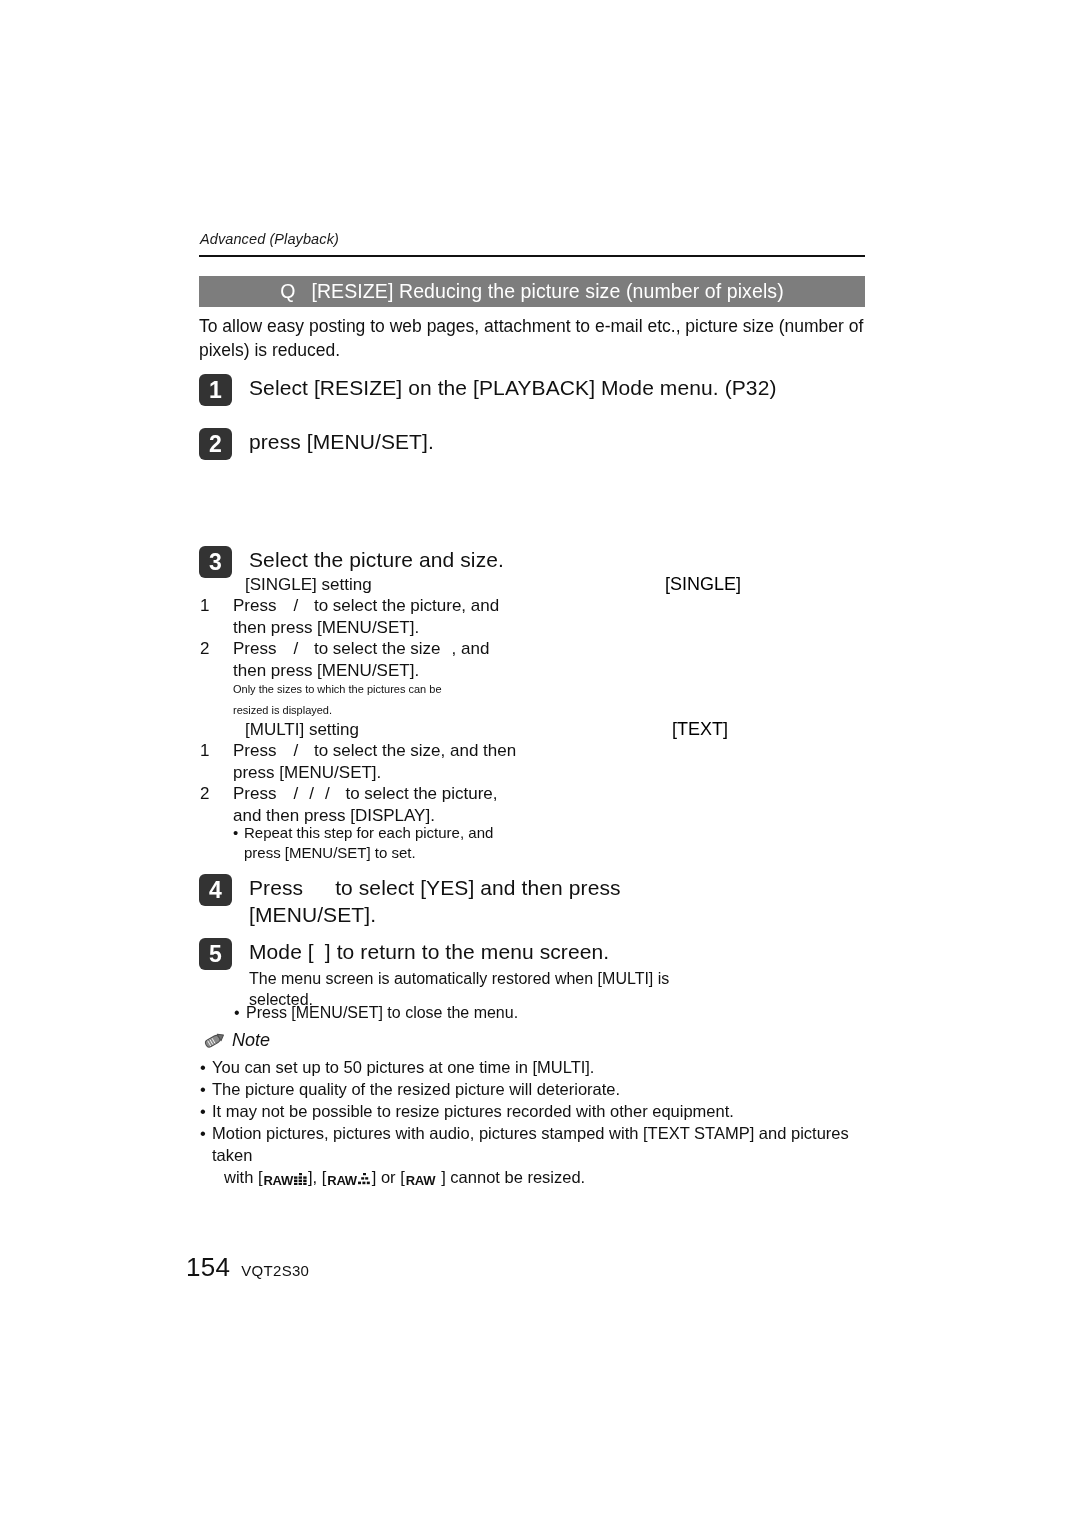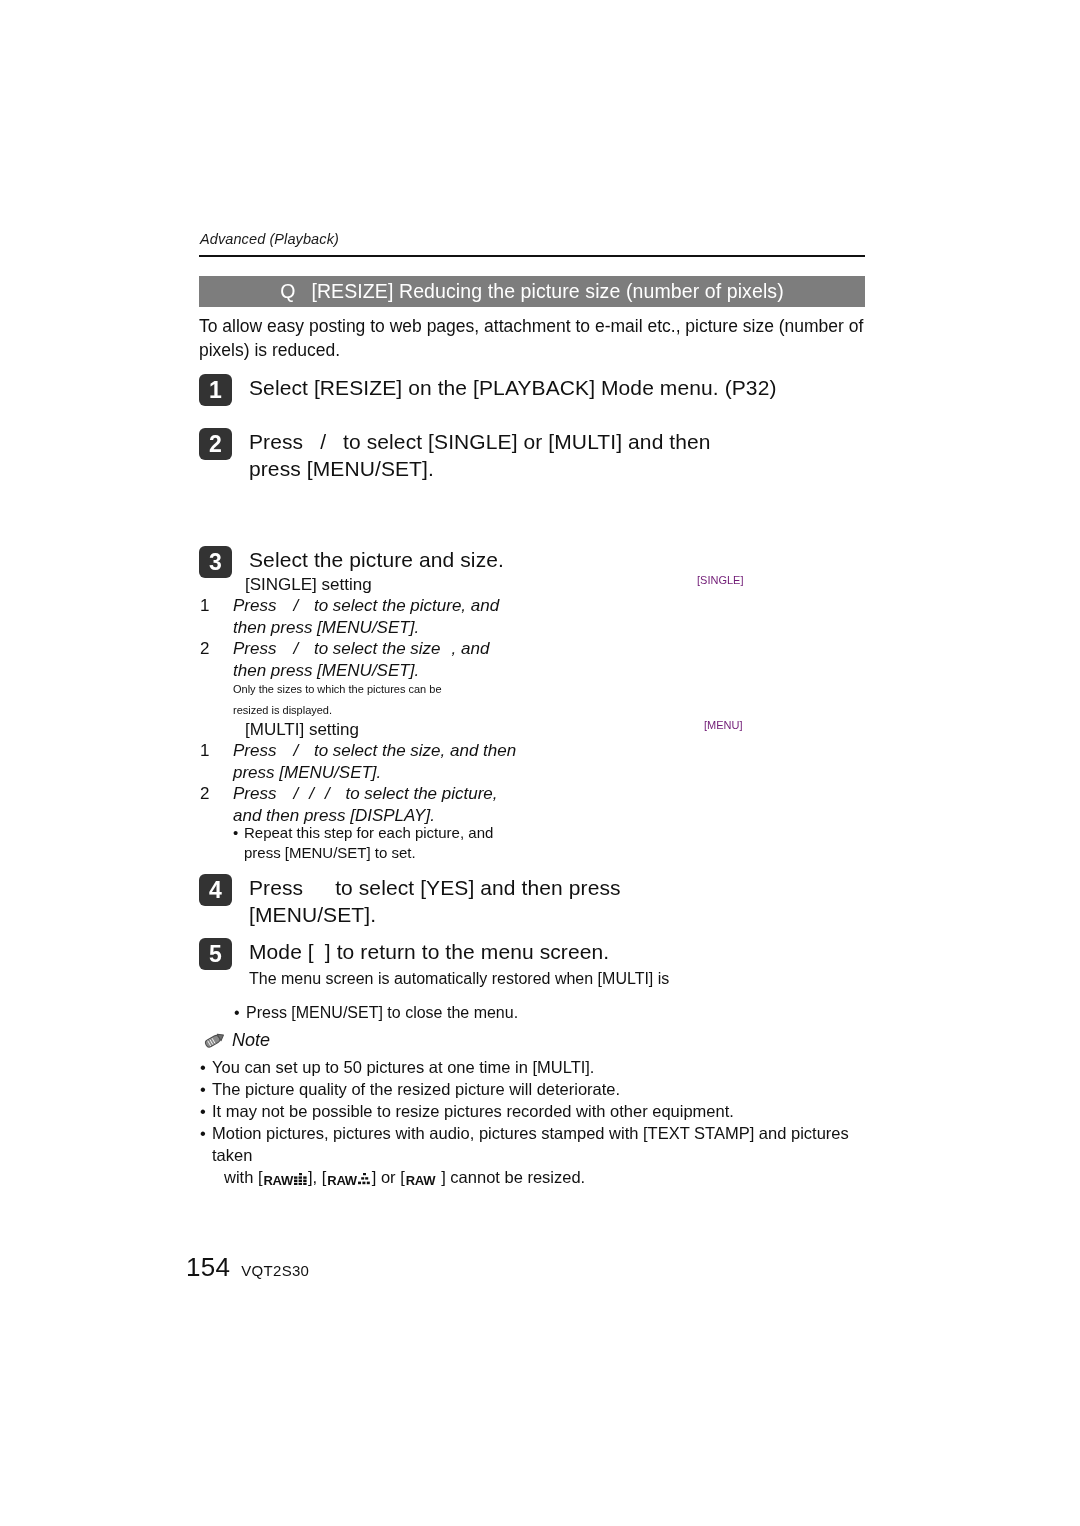--- a/index.html
+++ b/index.html
@@ -114,43 +114,41 @@
 
   
   .sub-head {
     position: absolute;
     font-size: 17px;
     line-height: 22px;
     color: #111;
   }
   .sub-right {
     position: absolute;
-    font-size: 11px;
-    color: #701a75;
-    margin-left: 32px;
+    font-size: 18px;
+    color: #000000;
   }
   .sub-list {
     position: absolute;
     font-size: 17px;
     line-height: 21.5px;
     color: #111;
     width: 420px;
   }
   .sub-list .li {
     display: flex;
     align-items: flex-start;
     margin-bottom: 0px;
   }
   .sub-list .li .num {
     width: 33px;
     flex: none;
   }
   .sub-list .li .txt {
     flex: 1;
-    font-style: italic;
   }
   .plain-note {
     position: absolute;
     font-size: 11px;
     line-height: 20.5px;
     color: #111;
     width: 400px;
   }
   .bullet-sub {
     position: absolute;
@@ -272,23 +270,20 @@
   <div class="intro">To allow easy posting to web pages, attachment to e-mail etc., picture size (number of pixels) is reduced.</div>
 
   <div class="step" style="left:199px; top:374px;">
     <div class="badge">1</div>
     <div class="step-body">Select [RESIZE] on the [PLAYBACK] Mode menu. (P32)</div>
   </div>
 
   <div class="step" style="left:199px; top:428px;">
     <div class="badge">2</div>
     <div class="step-body">
-      <div>
-        <span>Press</span><span class="gap"></span><span>/</span><span class="gap-sm"></span> <span>to select [SINGLE] or [MULTI] and then</span>
-      </div>
       <div>press [MENU/SET].</div>
     </div>
   </div>
 
   <div class="step" style="left:199px; top:546px;">
     <div class="badge">3</div>
     <div class="step-body">Select the picture and size.</div>
   </div>
 
   <div class="sub-head" style="left:245px; top:574px;">[SINGLE] setting</div>
@@ -310,21 +305,21 @@
       </div>
     </div>
   </div>
 
   <div class="plain-note" style="left:233px; top:679px;">
     <div>Only the sizes to which the pictures can be</div>
     <div>resized is displayed.</div>
   </div>
 
   <div class="sub-head" style="left:245px; top:719px;">[MULTI] setting</div>
-  <div class="sub-right" style="left:672px; top:719px;">[MENU]</div>
+  <div class="sub-right" style="left:672px; top:719px;">[TEXT]</div>
 
   <div class="sub-list" style="left:200px; top:740px;">
     <div class="li">
       <div class="num">1</div>
       <div class="txt">
         <div><span>Press</span><span class="gap"></span><span>/</span><span class="gap-sm"></span> <span>to select the size, and then</span></div>
         <div>press [MENU/SET].</div>
       </div>
     </div>
     <div class="li">
@@ -356,20 +351,21 @@
 
   <div class="step" style="left:199px; top:938px;">
     <div class="badge">5</div>
     <div class="step-body">
       <div><span>Mode [</span><span class="gap-sm"></span><span>] to return to the menu screen.</span></div>
     </div>
   </div>
 
   <div class="step5-sub" style="left:249px; top:968px;">
     <div>The menu screen is automatically restored when [MULTI] is</div>
+    <div>selected.</div>
   </div>
 
   <div class="step5-bullet" style="left:234px; top:1002px;">
     <div class="dot">•</div>
     <div>Press [MENU/SET] to close the menu.</div>
   </div>
 
   <div class="note-head">
     <svg class="note-icon" viewBox="0 0 46 38">
       <g transform="rotate(-30 23 19)">

